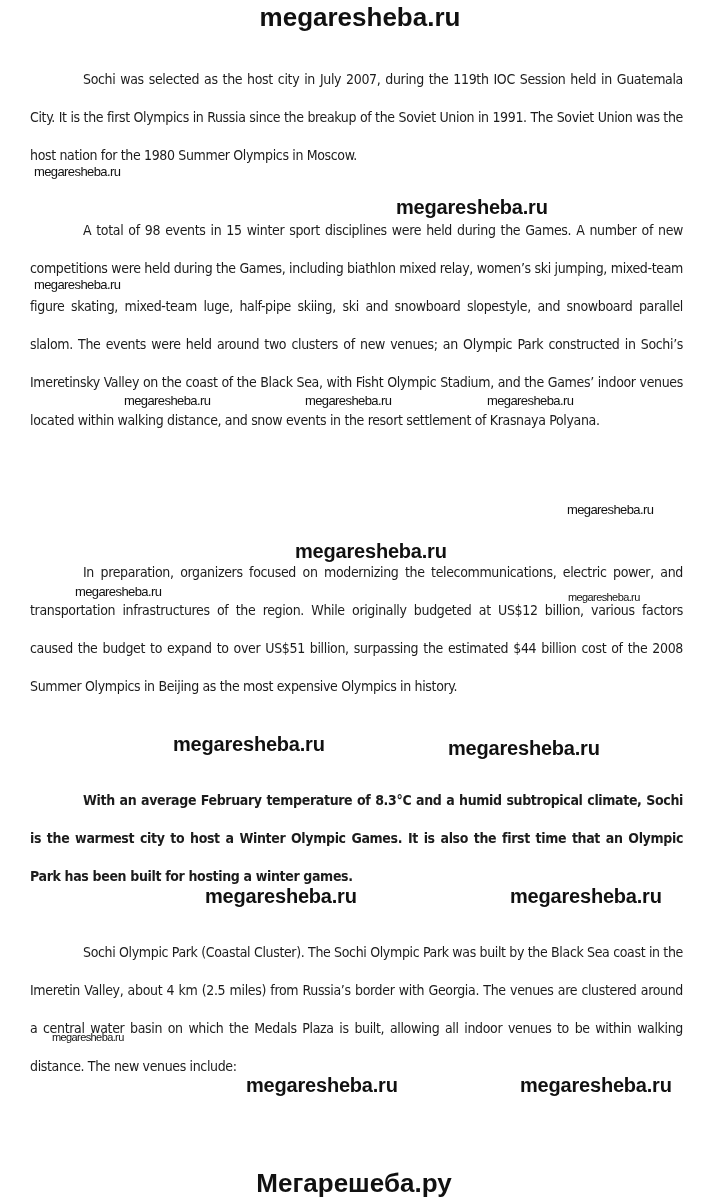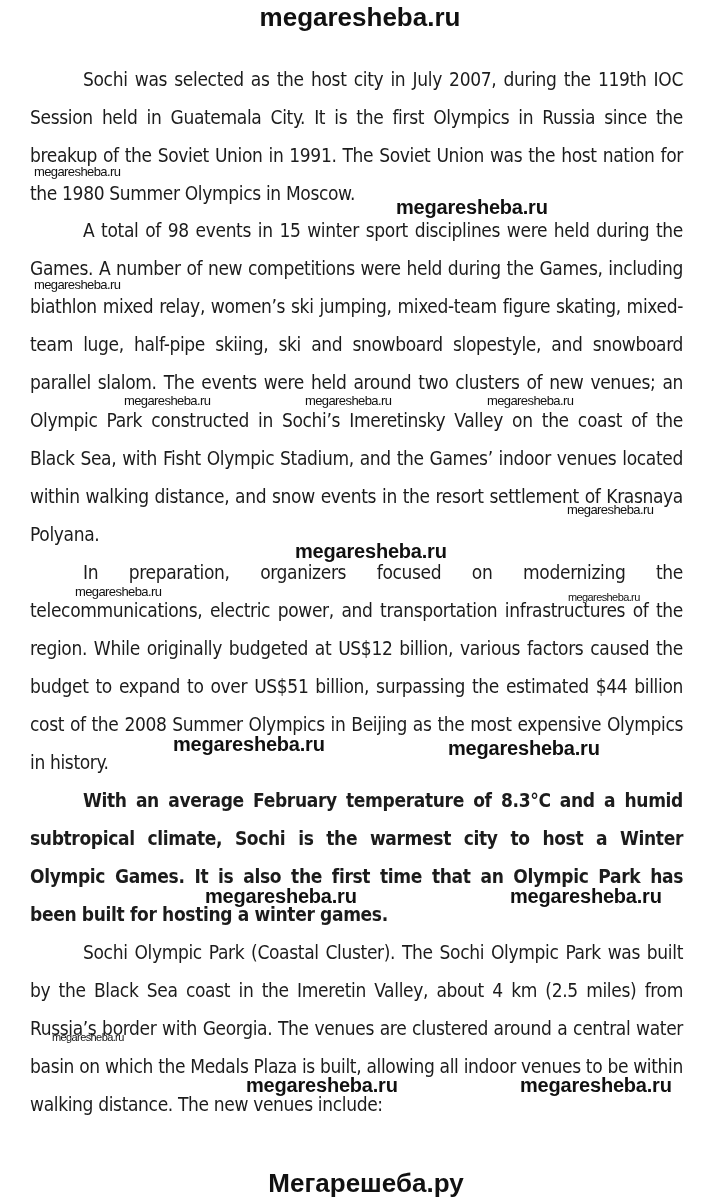--- a/index.html
+++ b/index.html
@@ -1,23 +1,23 @@
 <!DOCTYPE html>
 <html><head>
 <meta charset="utf-8">
 <style>
   html, body { margin: 0; padding: 0; background: #ffffff; }
   body { width: 720px; height: 1203px; position: relative; overflow: hidden;
          font-family: "Liberation Sans", "DejaVu Sans", sans-serif; color: #1a1a1a; }
   .header-title { position: absolute; top: 2px; left: 0; width: 720px; text-align: center;
          font-family: "Liberation Sans", sans-serif; font-weight: bold; font-size: 26px; color: #111; }
-  .footer-title { position: absolute; top: 1168px; left: 12px; width: 708px; text-align: center;
+  .footer-title { position: absolute; top: 1168px; left: 0; width: 708px; text-align: center;
          font-family: "Liberation Sans", sans-serif; font-weight: bold; font-size: 26px; color: #111; }
   .para { position: absolute; left: 30px; width: 653px; font-family: "DejaVu Sans Condensed", "Liberation Sans Narrow", "Liberation Sans", sans-serif;
-          font-size: 19px; line-height: 38px; text-align: justify; color: #1c1c1c; letter-spacing: -0.35px; word-spacing: 0px; }
+          font-size: 14px; line-height: 38px; text-align: justify; color: #1c1c1c; letter-spacing: -0.35px; word-spacing: 0px; }
   .para .indent { display: inline-block; width: 53px; }
   .wm { position: absolute; font-family: "Liberation Sans", sans-serif; color: #111; white-space: nowrap; }
   .wm-small { font-size: 13px; letter-spacing: -0.6px; }
   .wm-big { font-size: 20px; font-weight: bold; letter-spacing: -0.2px; }
 </style>
 </head>
 <body>
 
 <div class="header-title">megaresheba.ru</div>
 

